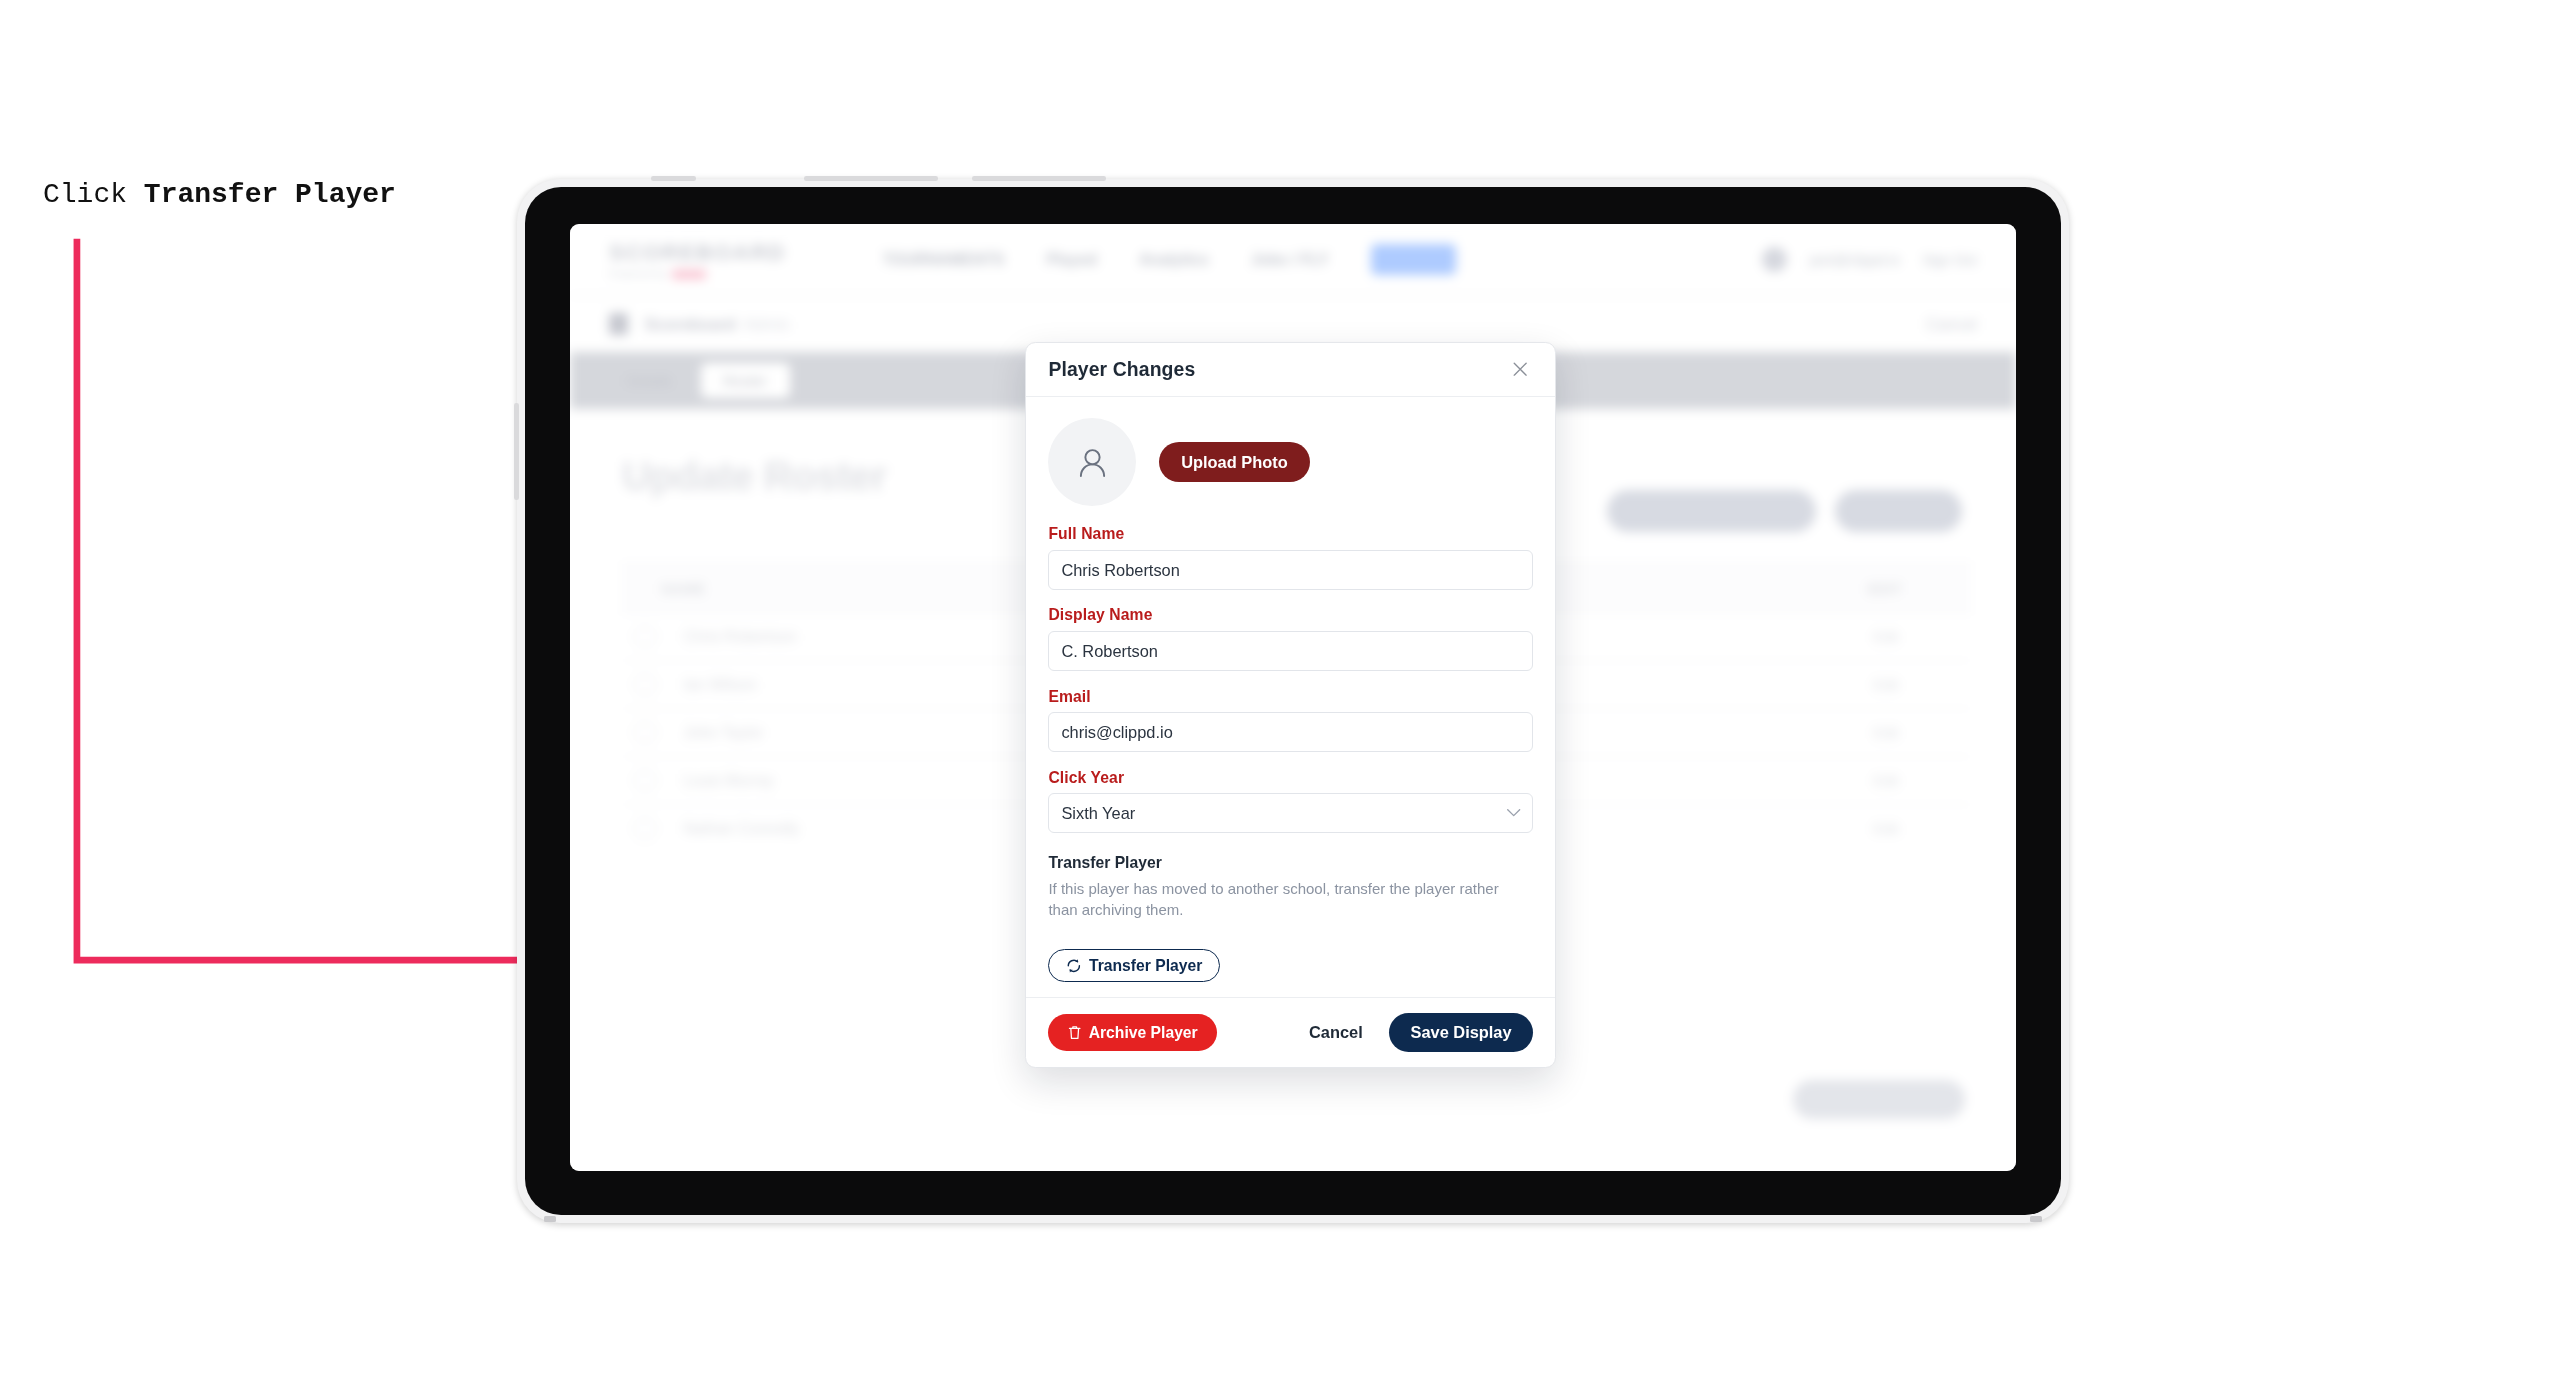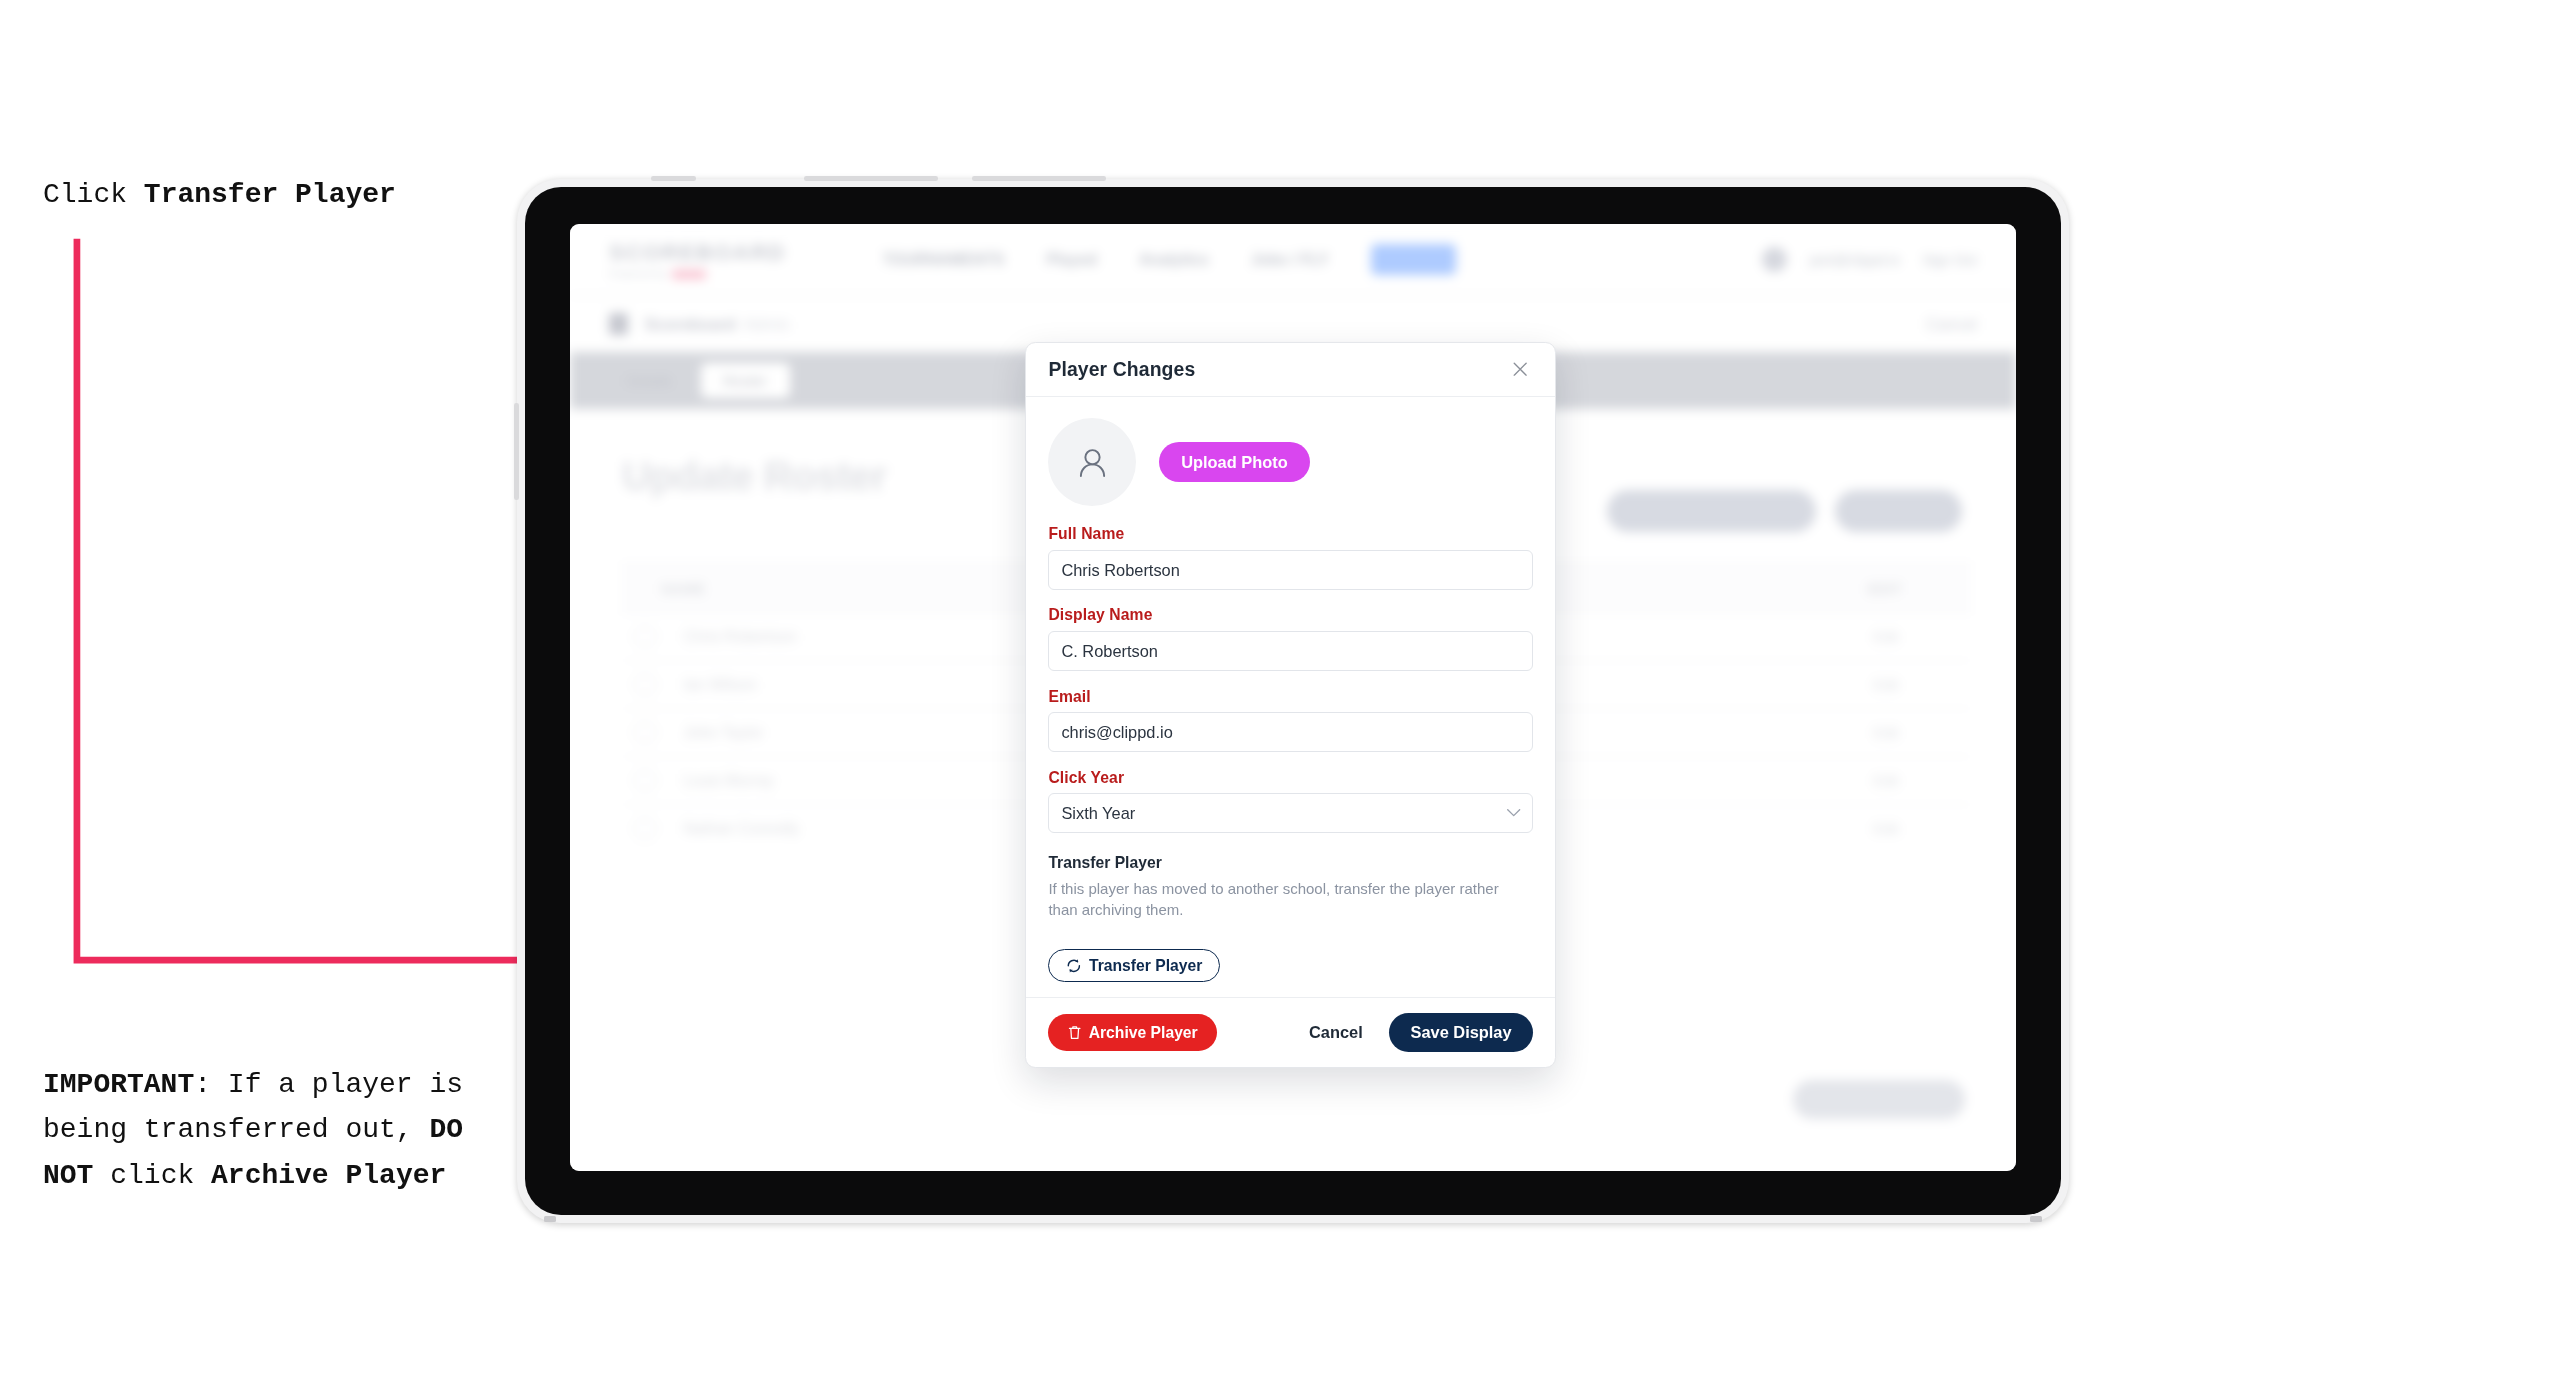--- a/index.html
+++ b/index.html
@@ -159,21 +159,21 @@
   .avatar {
     width: 88px; height: 88px; border-radius: 50%;
     background: #f2f3f5; display:flex; align-items:center; justify-content:center;
   }
   .btn {
     border:none; cursor:pointer;
     font-family:"Liberation Sans", sans-serif;
     display:inline-flex; align-items:center; justify-content:center;
   }
   .btn-primary {
-    background:#d946ef; color:#fff;
+    background:#7f1d1d; color:#fff;
     border-radius:745px; padding: 10.4px 22.4px;
     font-size: 16.4px; font-weight:600;
   }
 
   .field { margin-bottom: 16.4px; }
   .field-label {
     font-size: 15.7px; font-weight: 700; color:#b91c1c;
     display:block; margin-bottom: 6.7px; letter-spacing:0.1px;
   }
   .field-input {
@@ -227,23 +227,20 @@
 </style>
 </head>
 <body>
 
 <div id="stage">
 
   <div id="annot-top" class="annot">
     <span>Click </span><b>Transfer Player</b>
   </div>
 
-  <div id="annot-bottom" class="annot">
-    <b>IMPORTANT</b><span>: If a player is being transferred out, </span><b>DO NOT</b><span> click </span><b>Archive Player</b>
-  </div>
 
   <svg id="arrow-svg" viewBox="0 0 3453 1858">
     <path d="M 103 320 L 103 1287 L 1337 1287" stroke="#ED2B5C" stroke-width="9" fill="none" stroke-linecap="butt" stroke-linejoin="miter"></path>
     <path d="M 1290 1253 L 1345 1287 L 1290 1321" stroke="#ED2B5C" stroke-width="11" fill="none" stroke-linecap="round" stroke-linejoin="round"></path>
   </svg>
 
   <div id="tablet">
     <div class="hw top" style="left:134px; width:45px;"></div>
     <div class="hw top" style="left:287px; width:134px;"></div>
     <div class="hw top" style="left:455px; width:134px;"></div>

